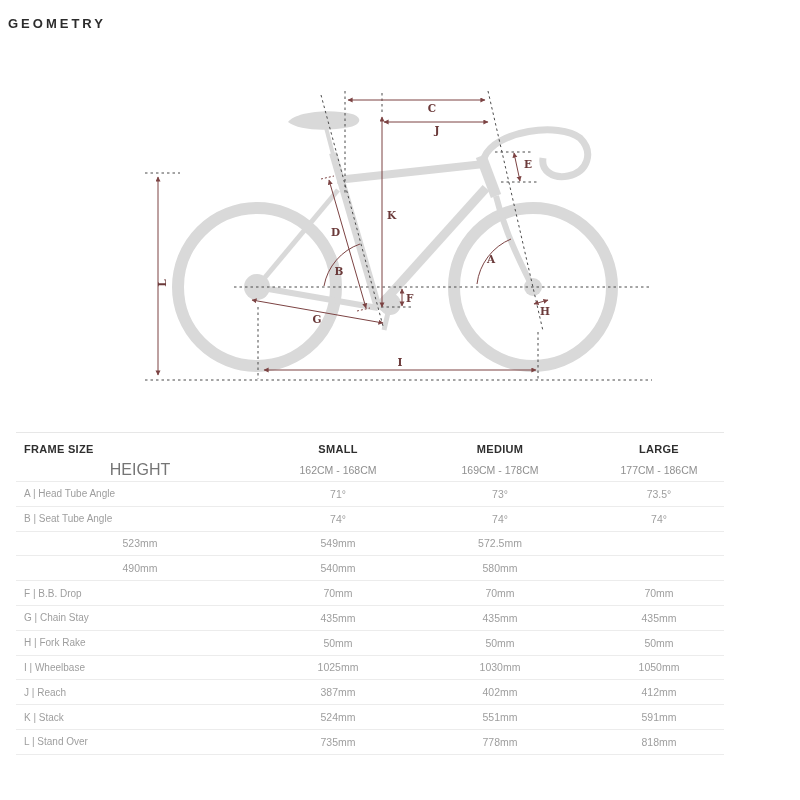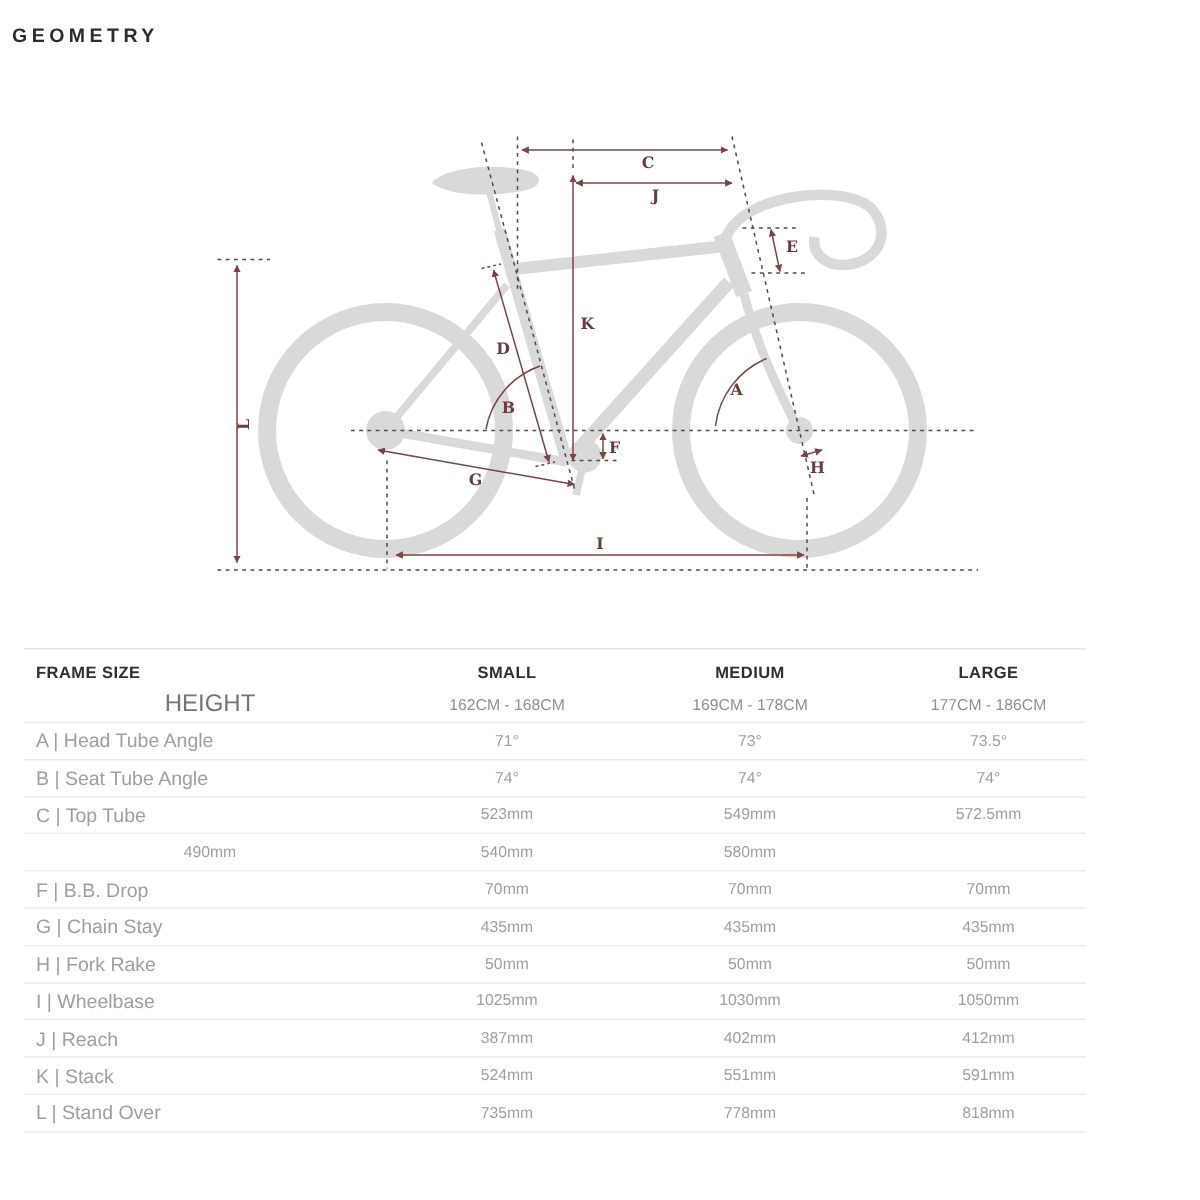--- a/index.html
+++ b/index.html
@@ -19,21 +19,21 @@
   .t-row {
     display:grid; grid-template-columns:232px 164px 160px 158px 1fr;
     align-items:center; padding:0 8px;
   }
   .t-head { height:26px; padding-top:5px; }
   .t-head .cell { font-size:11px; font-weight:700; color:#2f2f2f; letter-spacing:0.3px; }
   .t-height { height:22px; }
   .t-height .label { font-size:16px; color:#757575;text-align:center; }
   .t-height .val { font-size:10.5px; color:#8f8f8f; }
   .t-data { height:24.8px; border-top:1px solid #ececec; }
-  .t-data .label { font-size:13px; color:#9e9e9e; }
+  .t-data .label { font-size:10px; color:#9e9e9e; }
   .t-data .val { font-size:10.5px; color:#9e9e9e; }
   .geo-table .c { text-align:center; }
   .t-bottom { border-top:1px solid #ececec; height:0; }
 
   text.dim-label {
     font-family:"DejaVu Serif", serif; font-weight:700;
     font-size:10.5px; fill:#6b3a3a;
   }
 </style>
 </head>
@@ -148,21 +148,20 @@
 
     <div class="t-row t-data">
       <div class="label">B | Seat Tube Angle</div>
       <div class="val c">74°</div>
       <div class="val c">74°</div>
       <div class="val c">74°</div>
       <div></div>
     </div>
 
     <div class="t-row t-data">
-      <div class="label">C | Top Tube</div>
       <div class="val c">523mm</div>
       <div class="val c">549mm</div>
       <div class="val c">572.5mm</div>
       <div></div>
     </div>
 
     <div class="t-row t-data">
       <div class="val c">490mm</div>
       <div class="val c">540mm</div>
       <div class="val c">580mm</div>

